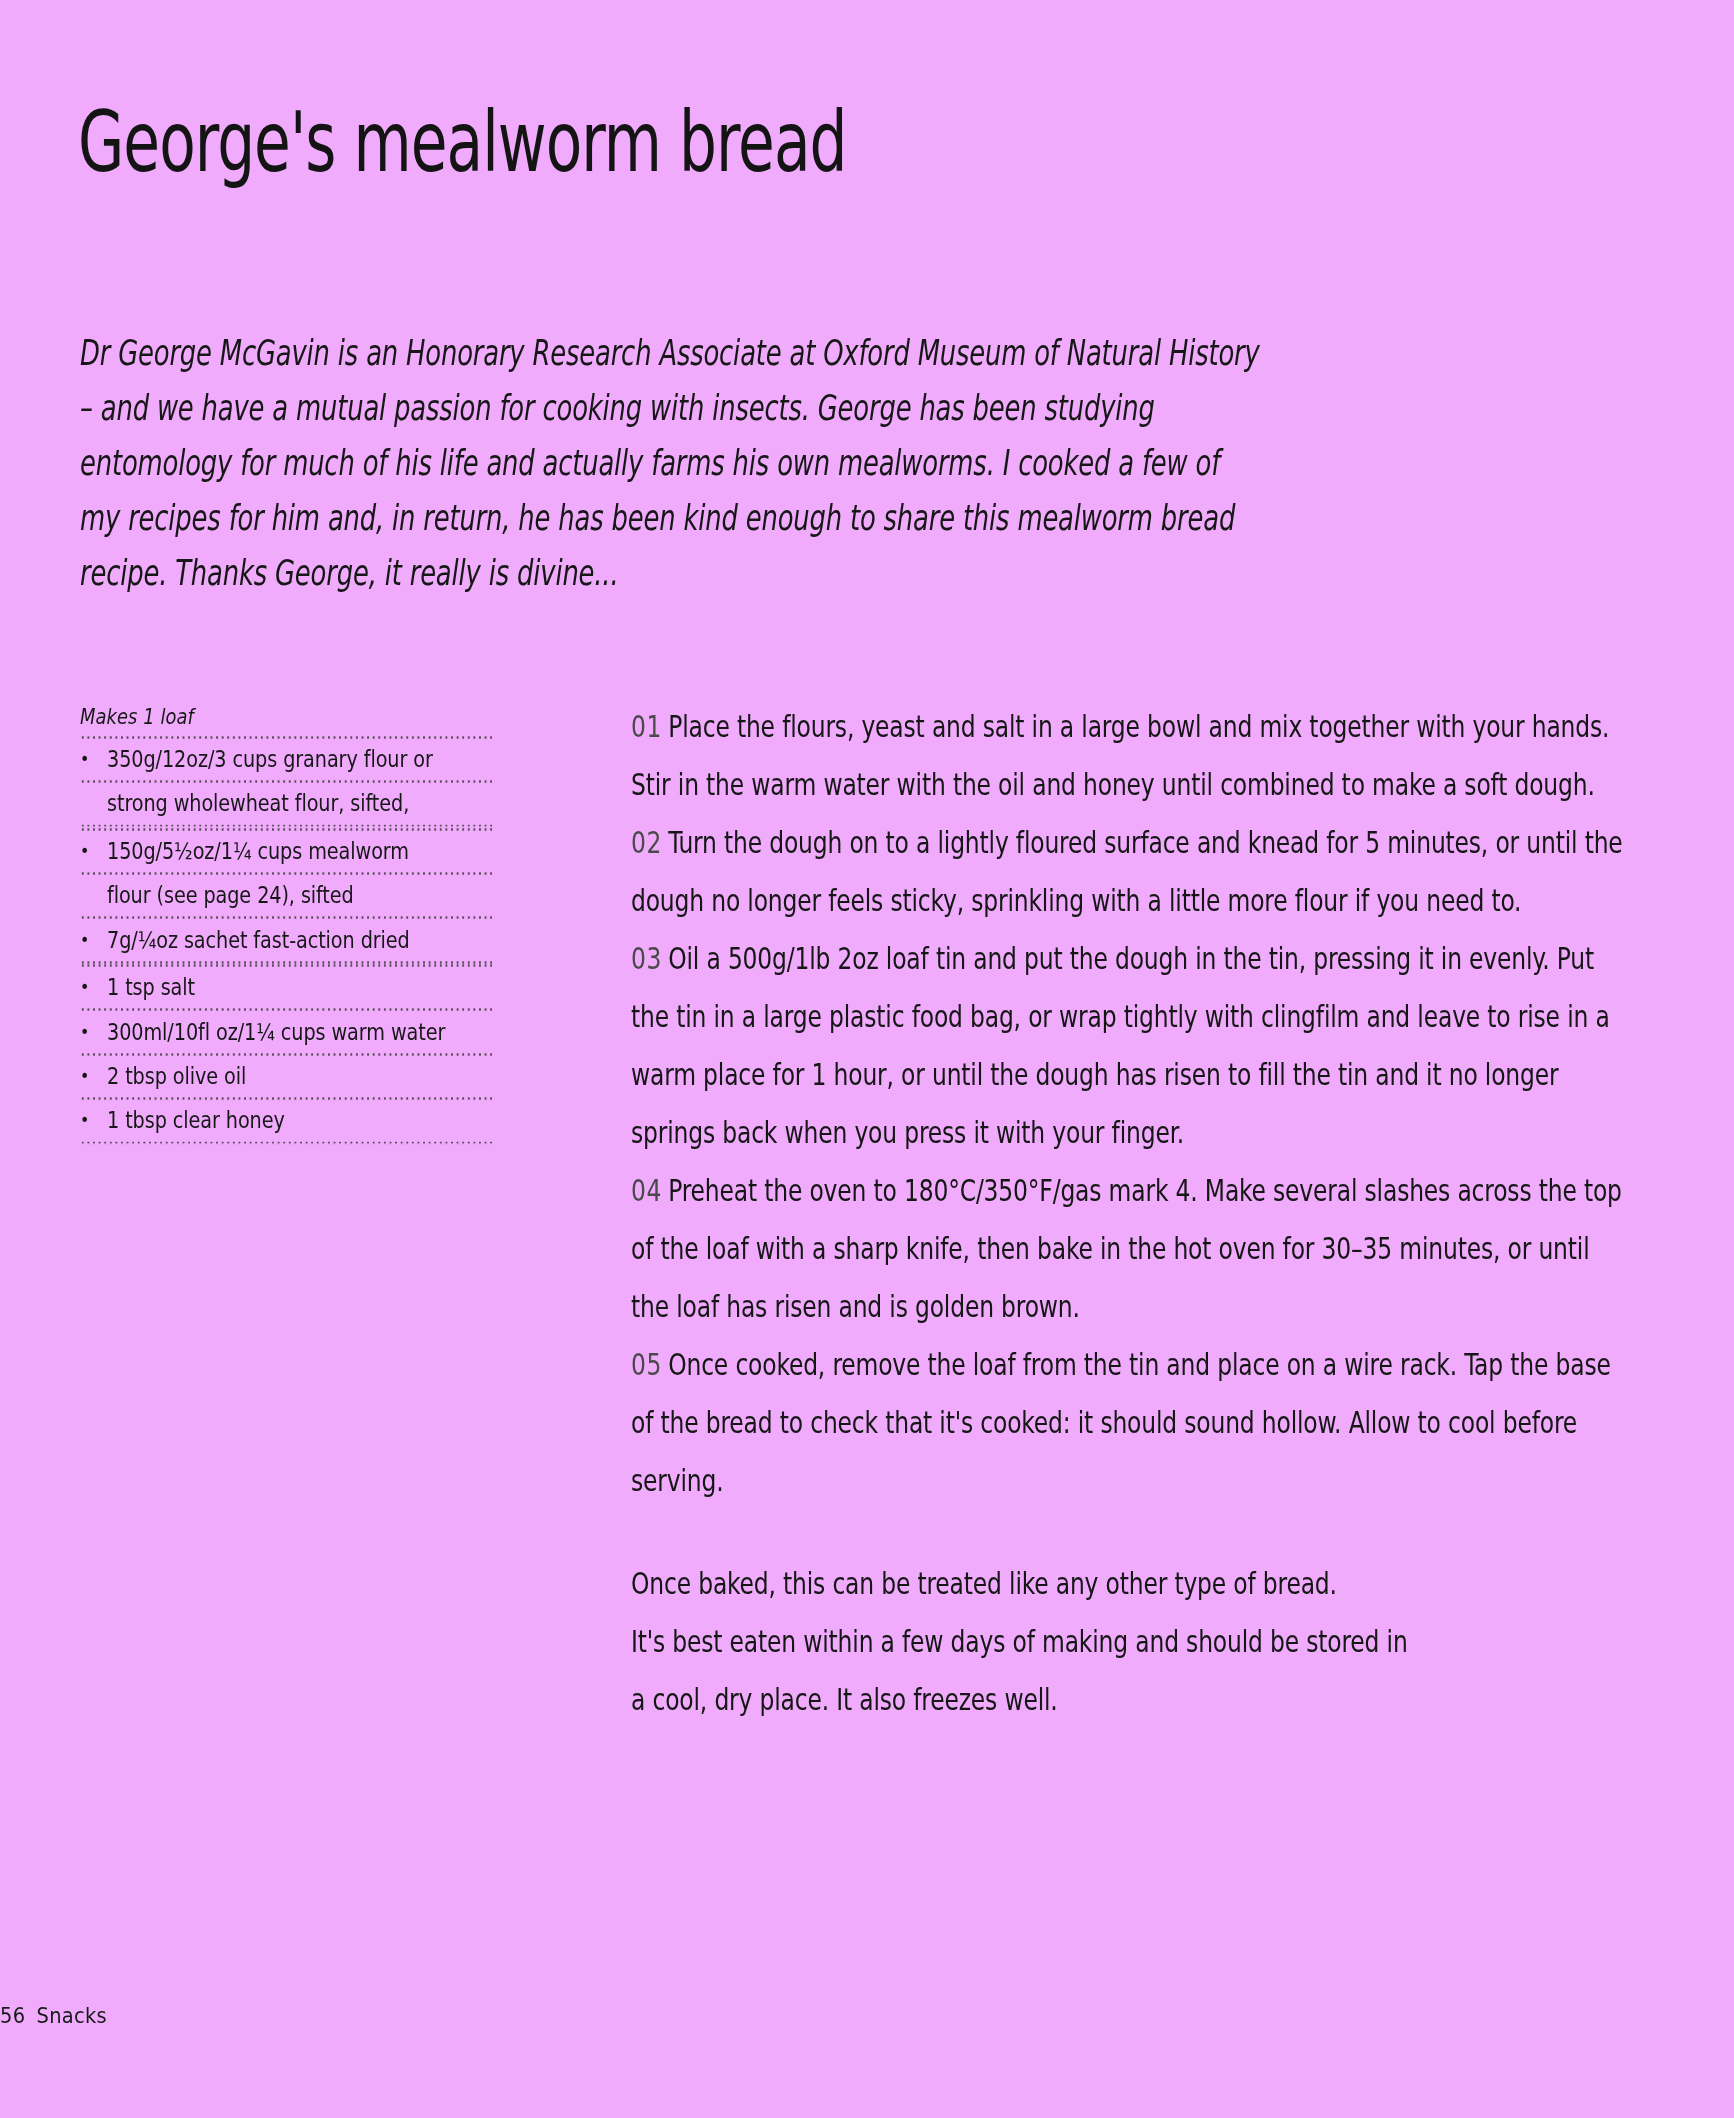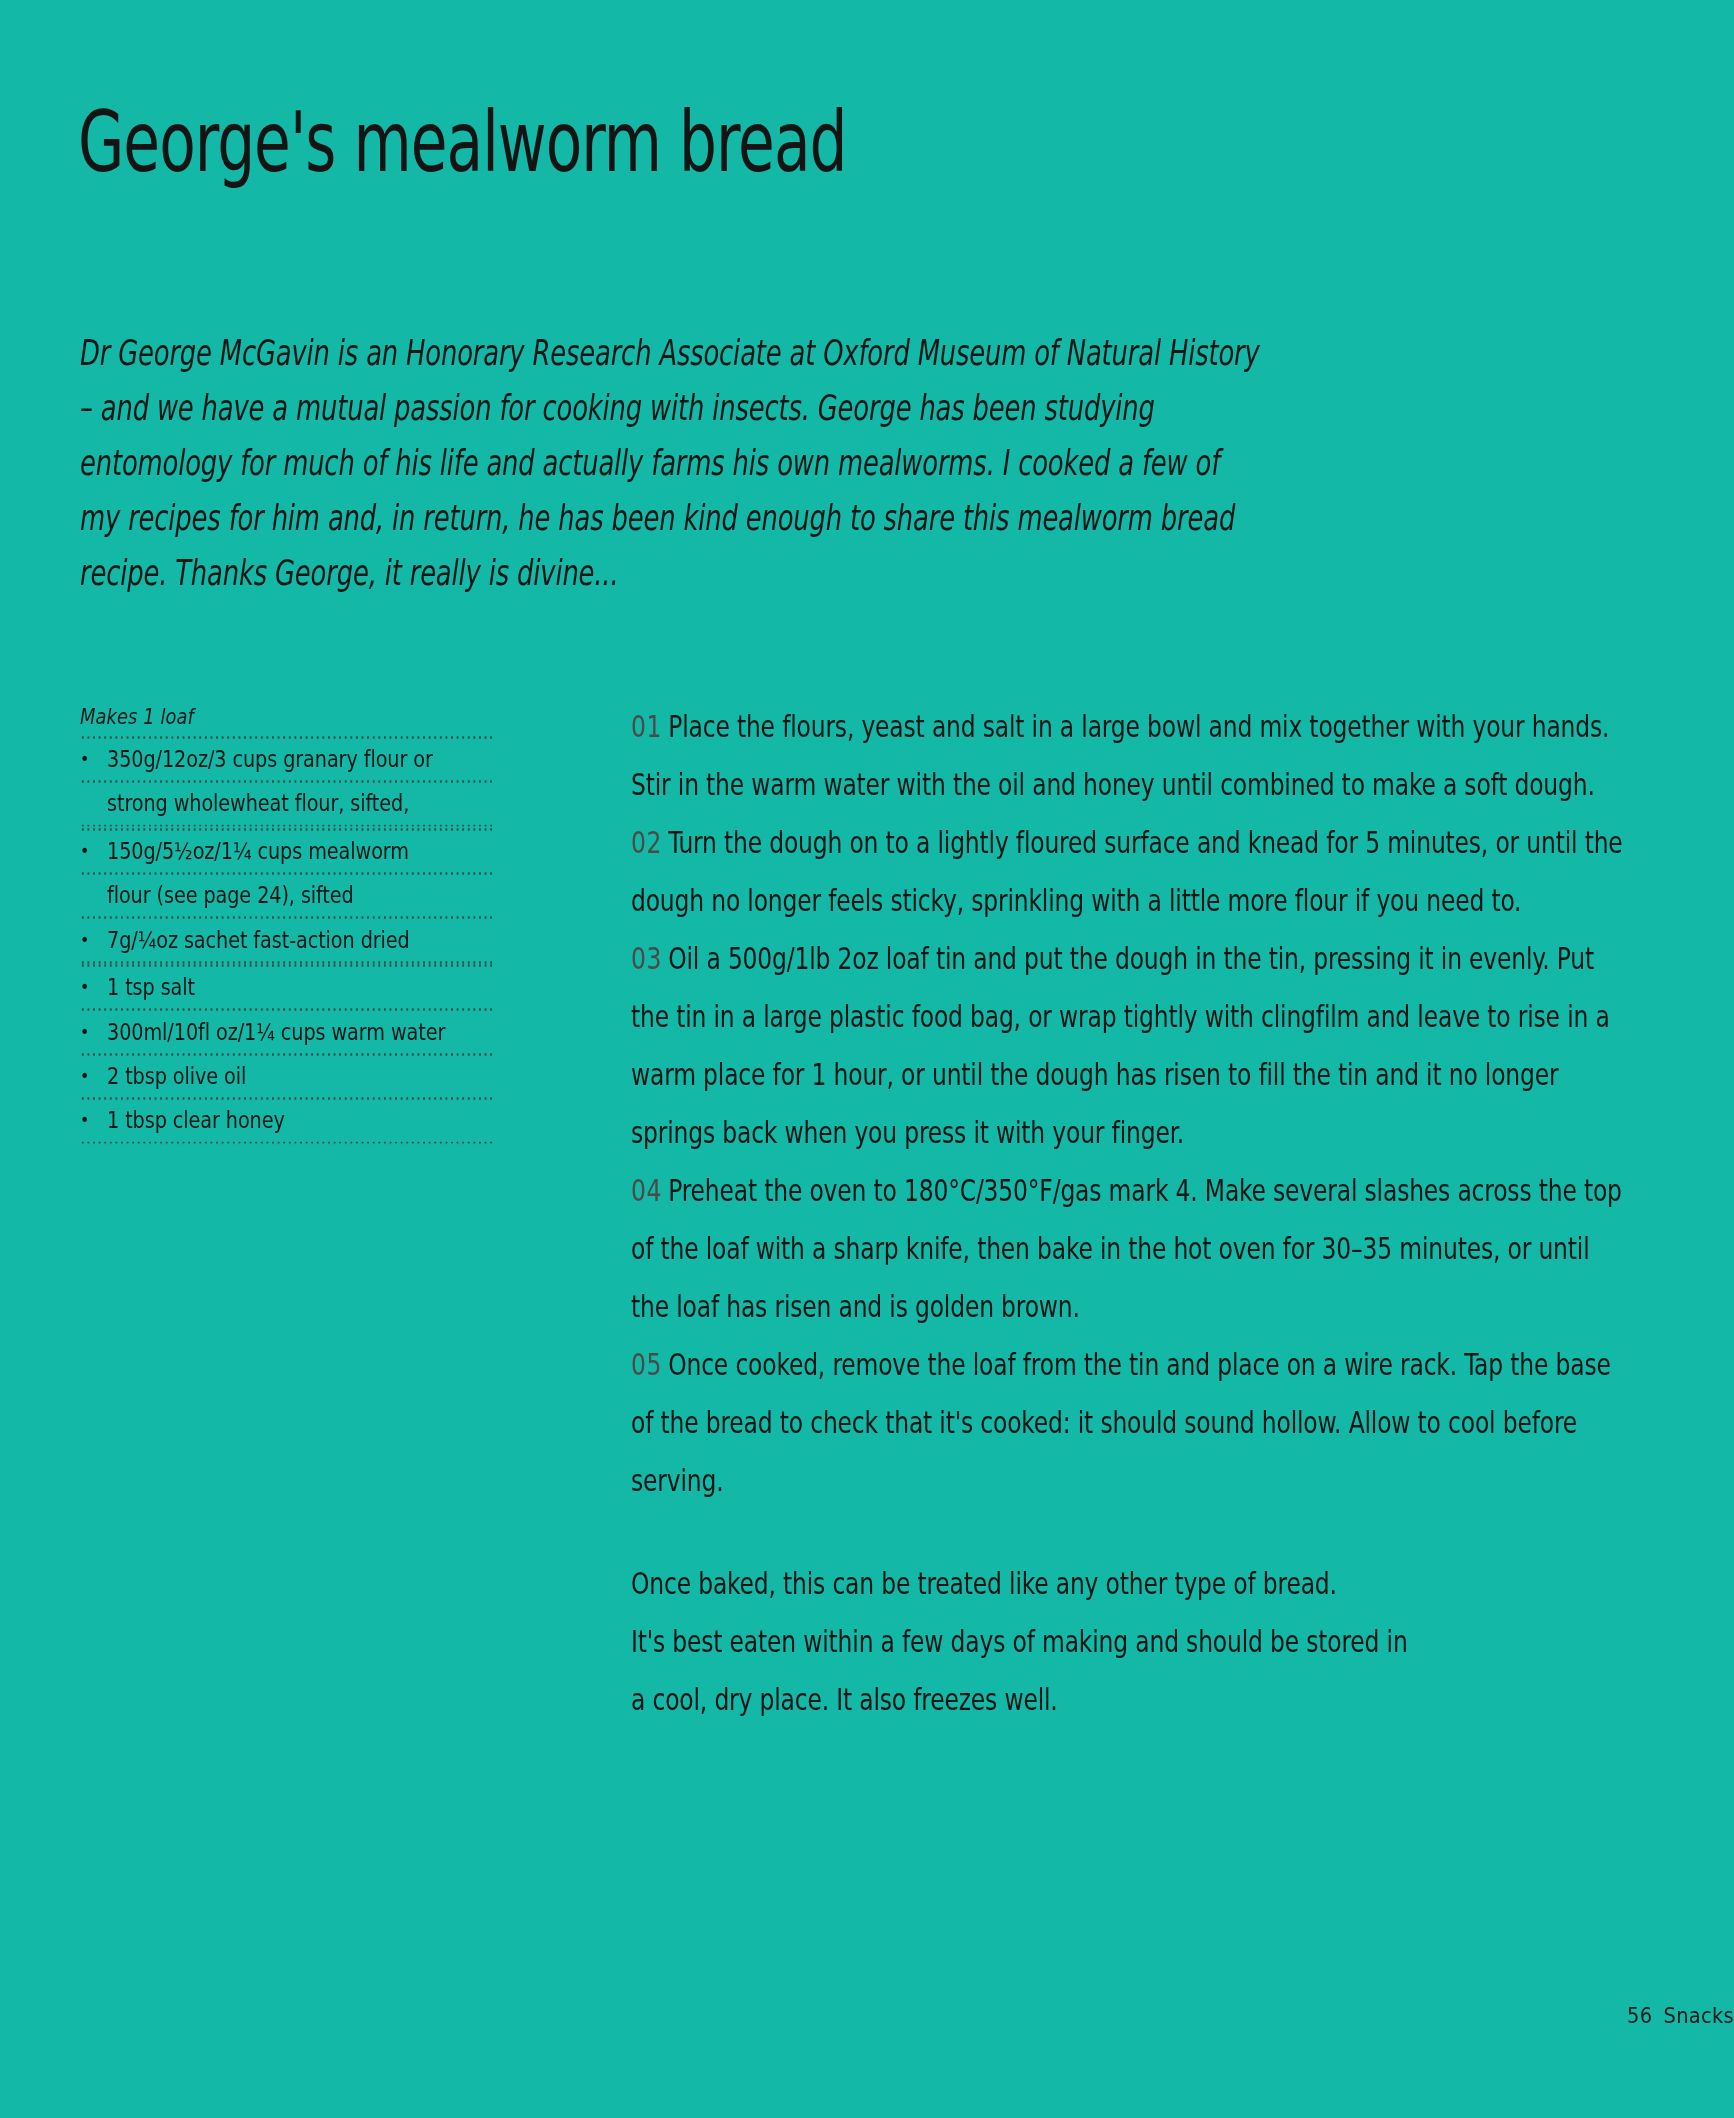--- a/index.html
+++ b/index.html
@@ -9,21 +9,21 @@
   }
   body {
     font-family: "Liberation Sans", sans-serif;
     color: #1a1a1a;
     -webkit-font-smoothing: antialiased;
   }
   .page {
     position: relative;
     width: 1734px;
     height: 2119px;
-    background: #14b8a6;
+    background: #f0abfc;
     box-sizing: border-box;
     overflow: hidden;
   }
 
   
   .recipe-title {
     position: absolute;
     left: 78px;
     top: 42px;
     width: 1437px;
@@ -143,21 +143,21 @@
     margin-top: 45px;
   }
   .closing p { margin: 0; }
 
   
   .footer {
     position: absolute;
     left: 0;
     top: 2003px;
     width: 1734px;
-    text-align: right;
+    text-align: left;
     font-family: "DejaVu Sans Condensed", "Liberation Sans Narrow", "Liberation Sans", sans-serif;
     font-size: 21.6px;
     letter-spacing: 0.3px;
     color: #191919;
   }
   .footer .pageno { padding-right: 11.2px; }
 </style>
 </head>
 <body>
 

